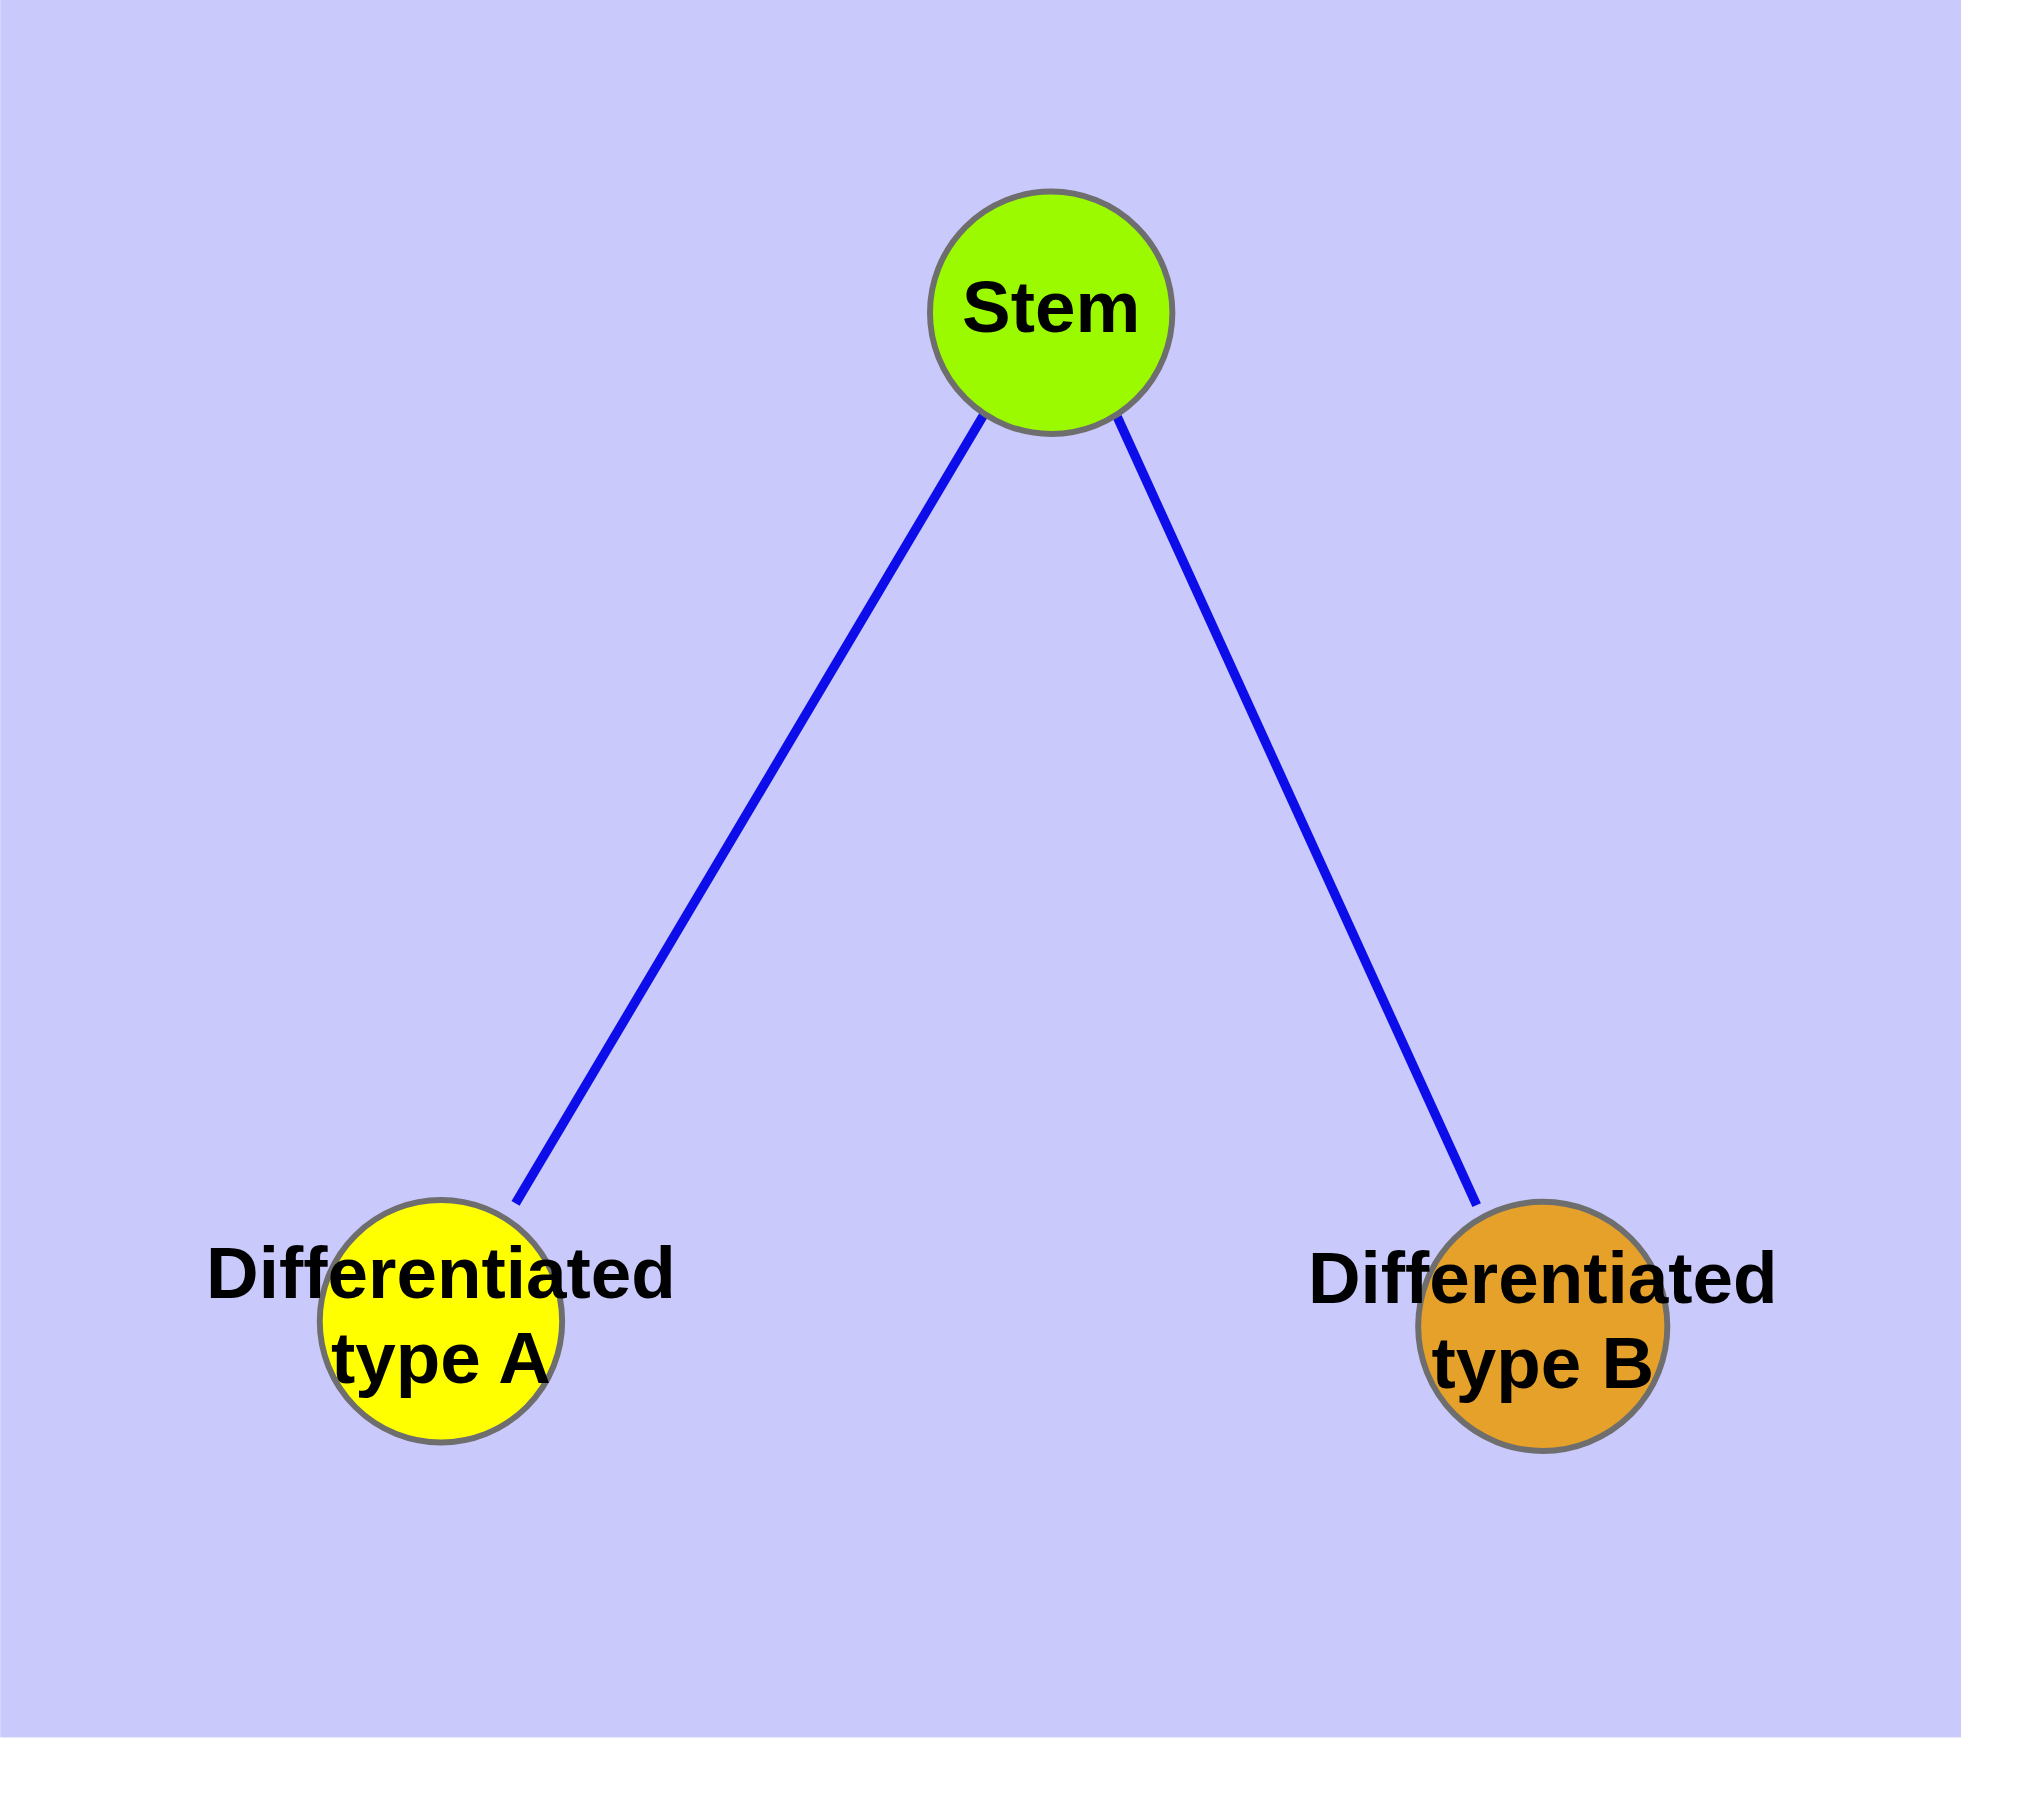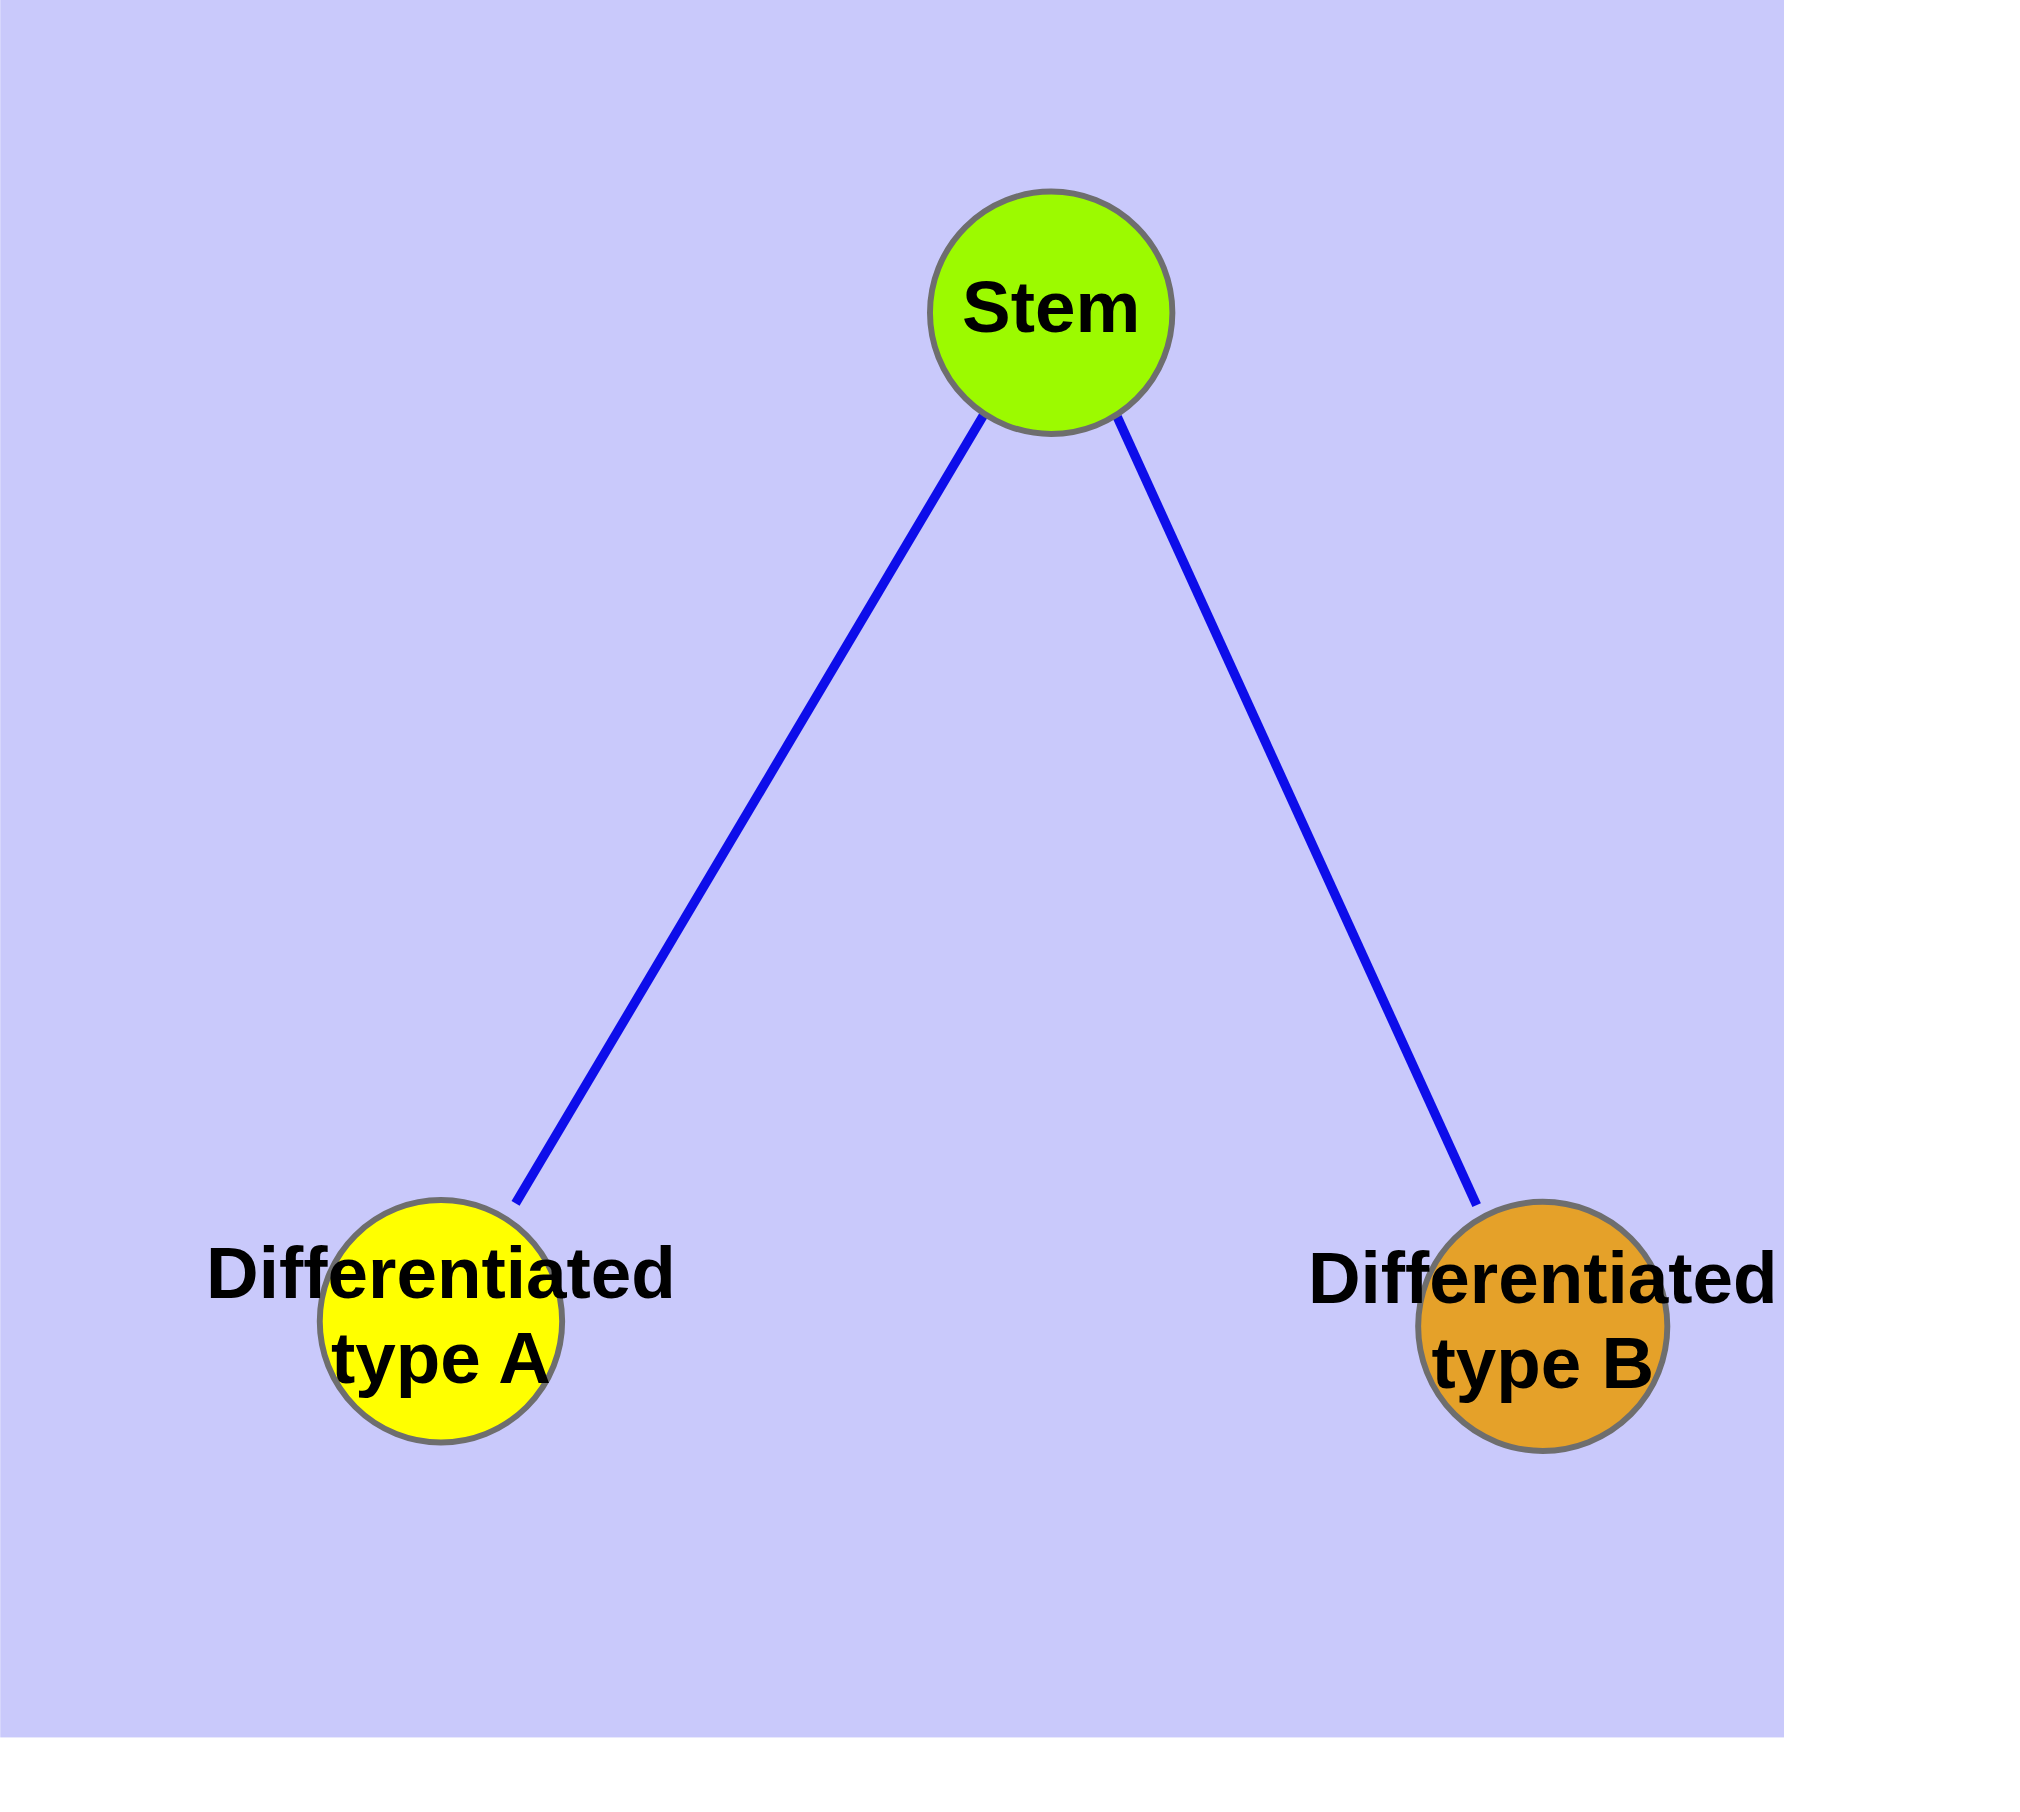--- a/index.html
+++ b/index.html
@@ -37,21 +37,21 @@
     text-anchor: middle;
     dominant-baseline: middle;
     paint-order: normal;
     white-space: pre;
   }
   .node-label.big { font-size: 86px; }
 </style>
 </head>
 <body style="background: rgb(255, 255, 255);">
 
-<div id="graph-canvas" style="width: 1784px; height: 1812px; background: #0ea5e9;">
+<div id="graph-canvas" style="width: 1961px; height: 1812px; background: #0ea5e9;">
   <div class="backdrop" style="background: rgb(255, 255, 255);"></div>
 
   <svg id="graph-svg" viewBox="0 0 2384 2138" xmlns="http://www.w3.org/2000/svg" style="width: 2021px; height: 1812px;">
     <rect id="plot-bg" x="0" y="0" width="2384" height="2050" fill="#c9c9fb"></rect>
 
     <g id="edges-layer">
         <line x1="1160" y1="490" x2="608" y2="1420" stroke="#0d0dea" stroke-width="11" stroke-linecap="butt"></line>
         <line x1="1318" y1="492" x2="1742" y2="1422" stroke="#0d0dea" stroke-width="11" stroke-linecap="butt"></line>
       </g>
     <g id="nodes-layer">

